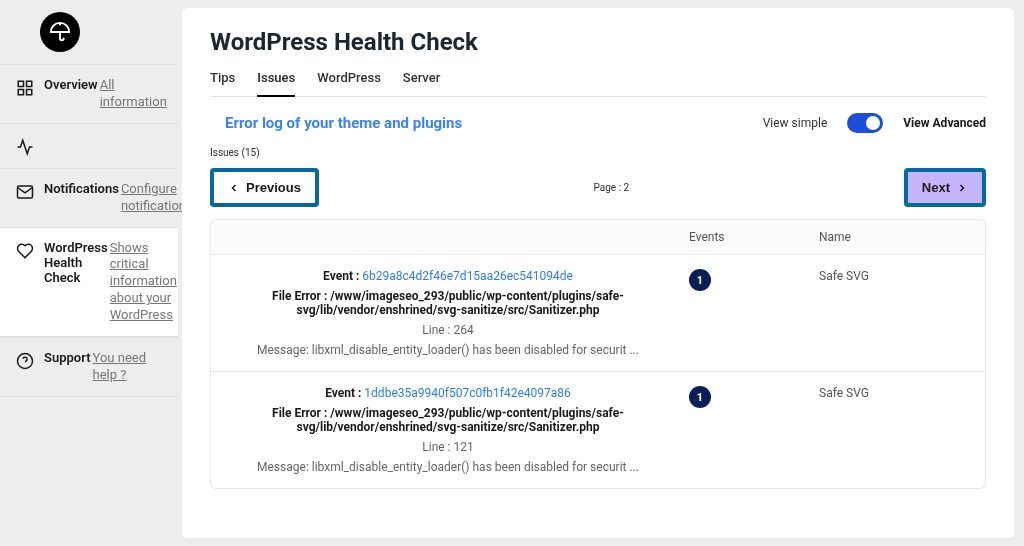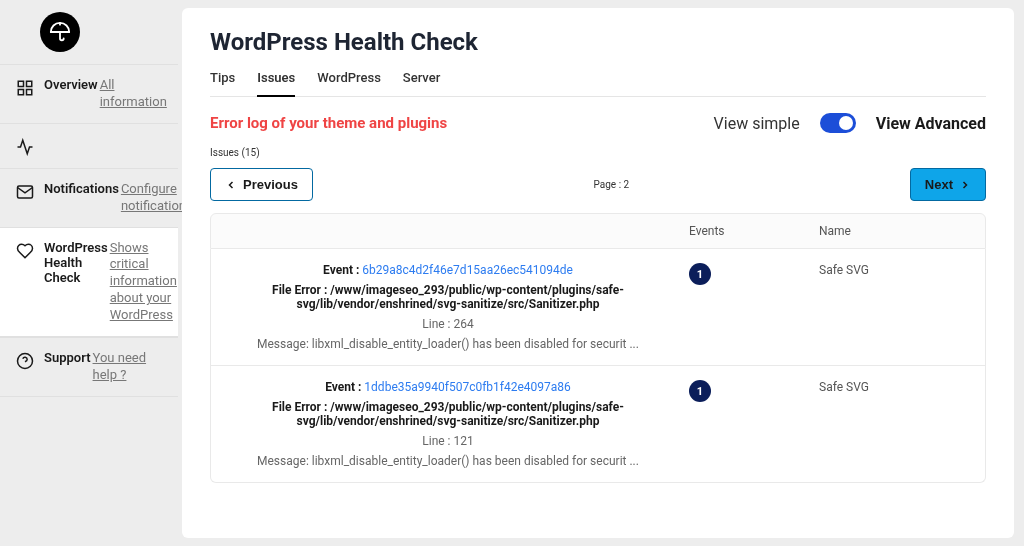--- a/index.html
+++ b/index.html
@@ -22,32 +22,32 @@
     .nav-desc { font-size: 13px; color: #777; line-height: 1.3; text-decoration: underline; }
 
     
     .main { flex: 1; background: #fff; border-radius: 6px; margin: 8px 10px 8px 4px; padding: 20px 28px; overflow-y: auto; display:flex; flex-direction:column;}
     .page-title { font-size: 24px; font-weight: 700; color: #1e2533; margin-bottom: 14px; }
     .tabs { display: flex; gap: 22px; border-bottom: 1px solid #e5e5e5; margin-bottom: 16px; }
     .tab { font-size: 13px; color: #333; padding: 0 0 10px 0; cursor: pointer; font-weight: 500;}
     .tab.active { font-weight: 600; border-bottom: 2px solid #000; margin-bottom: -1px; }
 
     .subhead-row { display: flex; justify-content: space-between; align-items: center; margin-bottom: 14px; }
-    .subhead { font-size: 15px; font-weight: 700; color: #ef4444; }
-    .view-toggle { display: flex; align-items: center; gap: 20px; font-size: 16px; text-align: center; }
+    .subhead { font-size: 15px; font-weight: 700; color: #3b82f6; margin-left: 15px; }
+    .view-toggle { display: flex; align-items: center; gap: 20px; font-size: 12px; text-align: center; }
     .view-label-simple { color: #333; }
     .view-label-adv { font-weight: 700; color:#1a1a1a;}
     .toggle { width: 36px; height: 20px; background: #1c4ed8; border-radius: 10px; position: relative; cursor: pointer; }
     .toggle-knob { width: 14px; height: 14px; background: #fff; border-radius: 50%; position: absolute; top: 3px; right: 3px; }
 
     .issues-count { font-size: 10px; color: #333; margin-bottom: 10px; }
 
     .pager { display: flex; justify-content: space-between; align-items: center; margin-bottom: 12px; }
-    .btn { border: 1px solid #0369a1; background: #fff; padding: 8px 14px; font-size: 13px; font-weight: 600; border-radius: 4px; display: inline-flex; align-items: center; gap: 6px; cursor: pointer; color:#1a1a1a;}
-    .btn.next { background: #0ea5e9; }
+    .btn { border: 4px solid #0369a1; background: #fff; padding: 8px 14px; font-size: 13px; font-weight: 600; border-radius: 4px; display: inline-flex; align-items: center; gap: 6px; cursor: pointer; color:#1a1a1a;}
+    .btn.next { background: #c4b5fd; }
     .page-ind { font-size: 10px; color: #333; }
 
     .table-head { display: flex; background: #fbfbfb; border: 1px solid #e9e9e9; border-radius: 6px 6px 0 0; padding: 10px 16px; font-size: 12px; color: #555; }
     .col-event { flex: 1; }
     .col-events { width: 130px; }
     .col-name { width: 150px; }
 
     .row { display: flex; border: 1px solid #e9e9e9; border-top: none; padding: 14px 16px; font-size: 12px; }
     .row:last-child { border-radius: 0 0 6px 6px; }
     .row .col-event { flex: 1; display: flex; flex-direction: column; gap: 6px; padding-right: 20px; text-align: center;}

